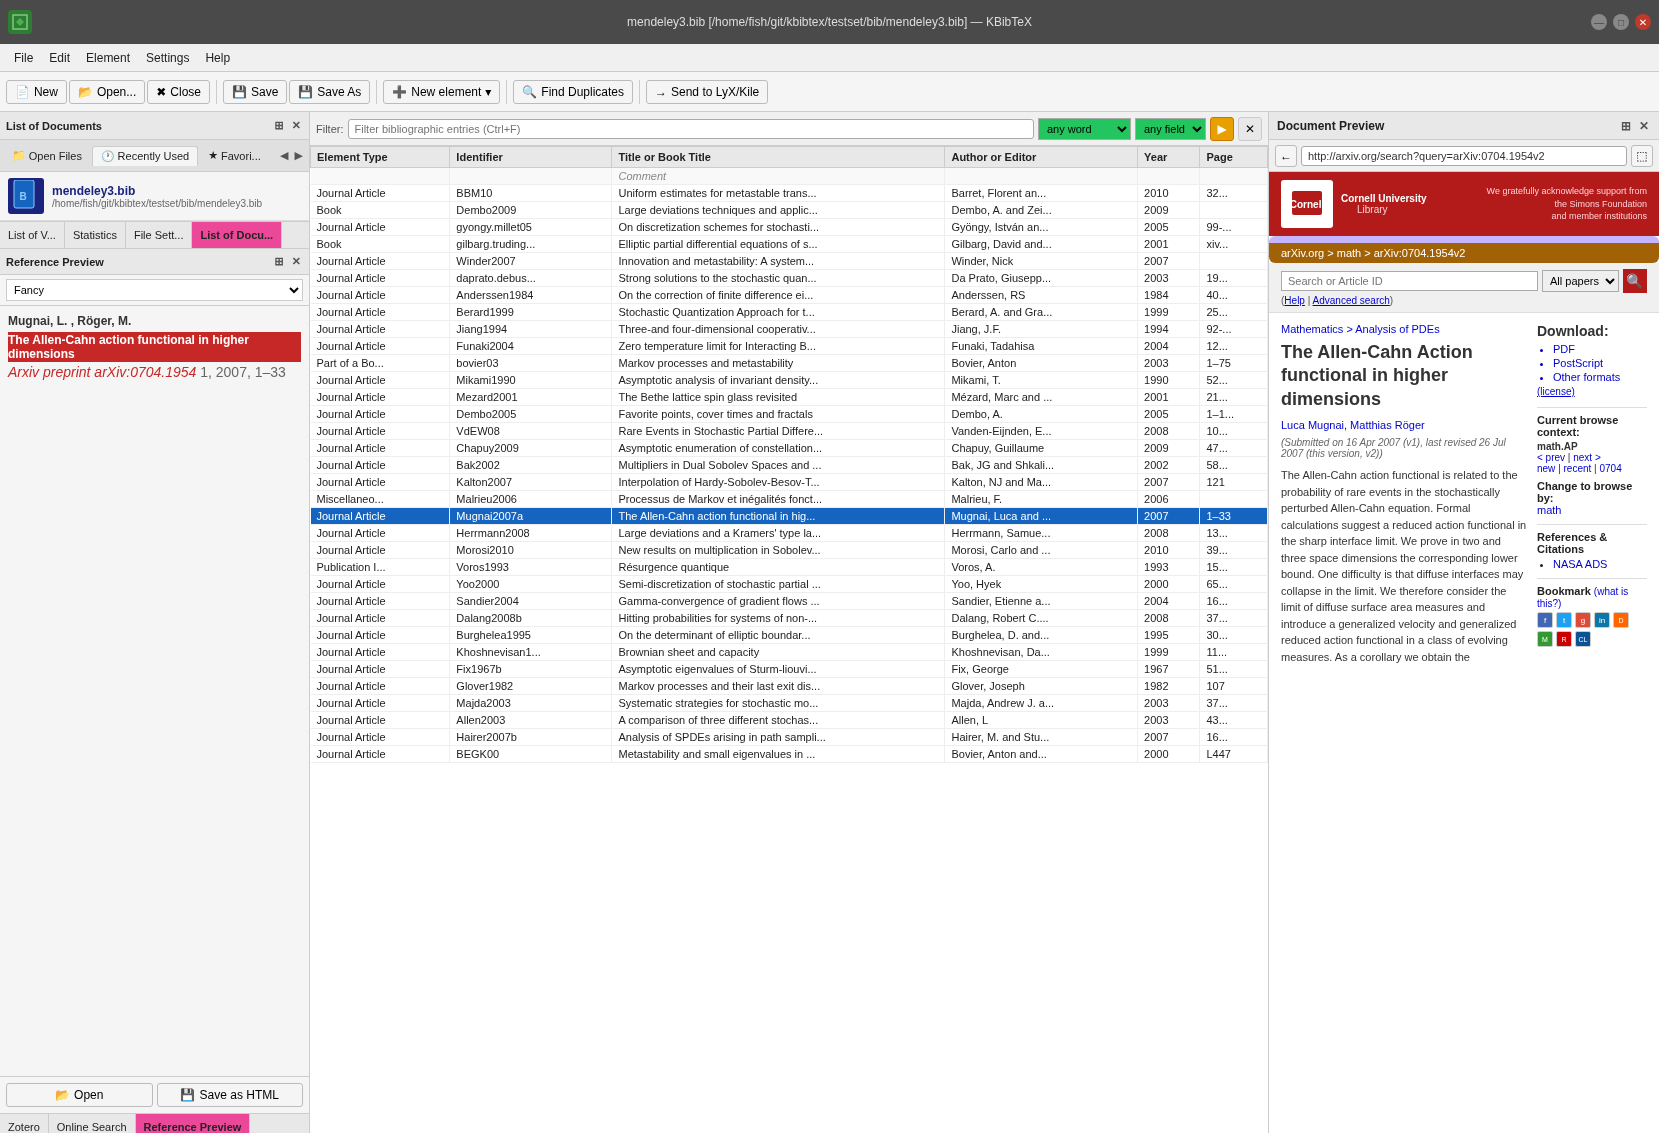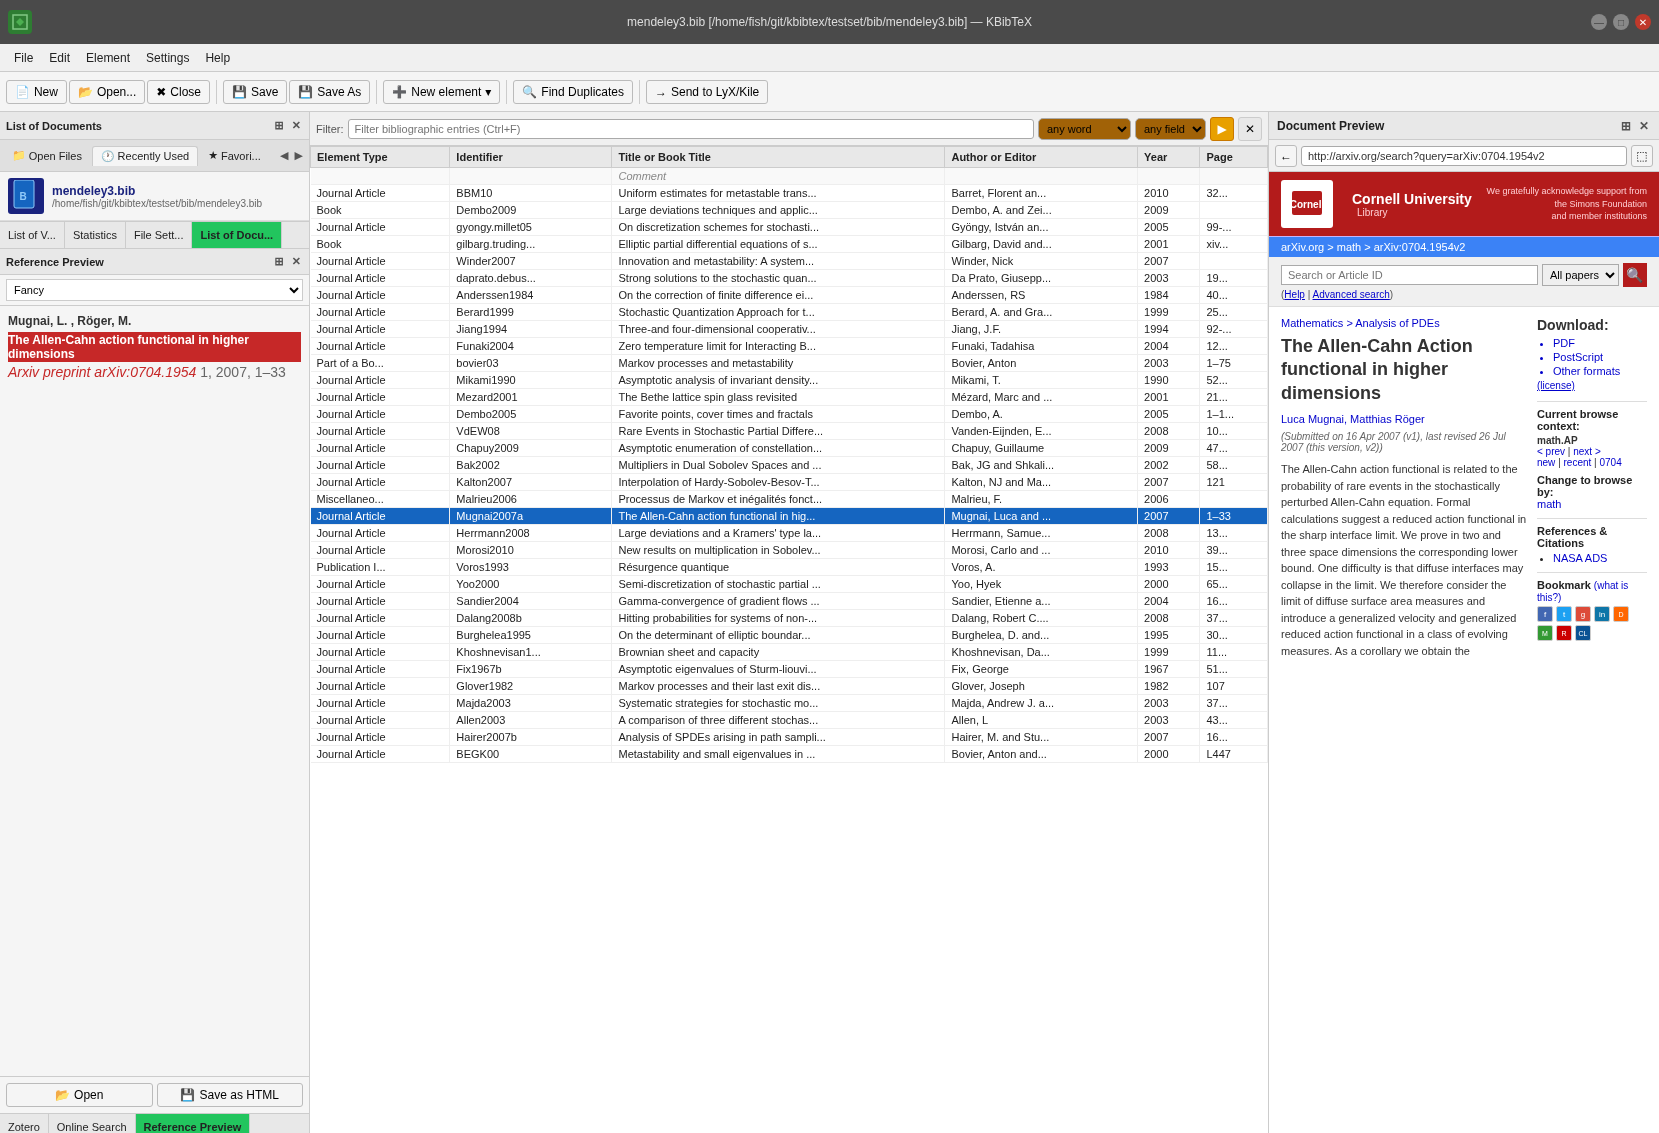--- a/index.html
+++ b/index.html
@@ -170,21 +170,21 @@
     }
     .bottom-tab {
       padding: 4px 8px;
       font-size: 11px;
       cursor: pointer;
       border-right: 1px solid #ccc;
       display: flex;
       align-items: center;
       white-space: nowrap;
     }
-    .bottom-tab.active { background: #22c55e; font-weight: bold; }
+    .bottom-tab.active { background: #ec4899; font-weight: bold; }
 
     
     #ref-preview-header {
       background: #e8e8e8;
       border-bottom: 1px solid #ccc;
       padding: 4px 6px;
       display: flex;
       align-items: center;
       justify-content: space-between;
       height: 26px;
@@ -254,22 +254,22 @@
       padding: 3px 6px;
       font-size: 11px;
       border: 1px solid #aaa;
       border-radius: 3px;
       background: #fff;
     }
     .filter-dropdown {
       padding: 3px 4px;
       font-size: 11px;
       border: 1px solid #aaa;
-      border-radius: 5px;
-      background: #a16207;
+      border-radius: 0;
+      background: #22c55e;
       cursor: pointer;
     }
     .filter-arrow-btn {
       width: 24px; height: 24px;
       background: #e8a000;
       border: 1px solid #c87800;
       border-radius: 3px;
       cursor: pointer;
       display: flex; align-items: center; justify-content: center;
       color: white;
@@ -399,38 +399,38 @@
     }
     #cornell-logo {
       background: white;
       color: #b31b1b;
       border-radius: 3px;
       padding: 3px 6px;
       font-size: 10px;
       font-weight: bold;
     }
     #cornell-text {
-      font-size: 14px;
+      font-size: 10px;
       font-weight: bold;
       color: white;
-      margin-left: 11px;
     }
     #cornell-subtext {
       font-size: 10px;
       color: #ffcdd2;
       padding-left: 16px;
     }
     #cornell-support { font-size: 9px; color: #ffcdd2; text-align: right; line-height: 1.4; }
 
     #arxiv-nav {
-      background: #3b82f6;
+      background: #a16207;
       color: white;
       padding: 4px 12px;
       font-size: 11px;
-      border-top: 1px solid #c4b5fd;
+      border-top: 7px solid #c4b5fd;
+      border-radius: 6px;
     }
 
     #search-bar-area {
       background: #f0f0f0;
       padding: 6px 12px;
       border-bottom: 1px solid #ddd;
       display: flex;
       flex-direction: column;
       gap: 2px;
     }

